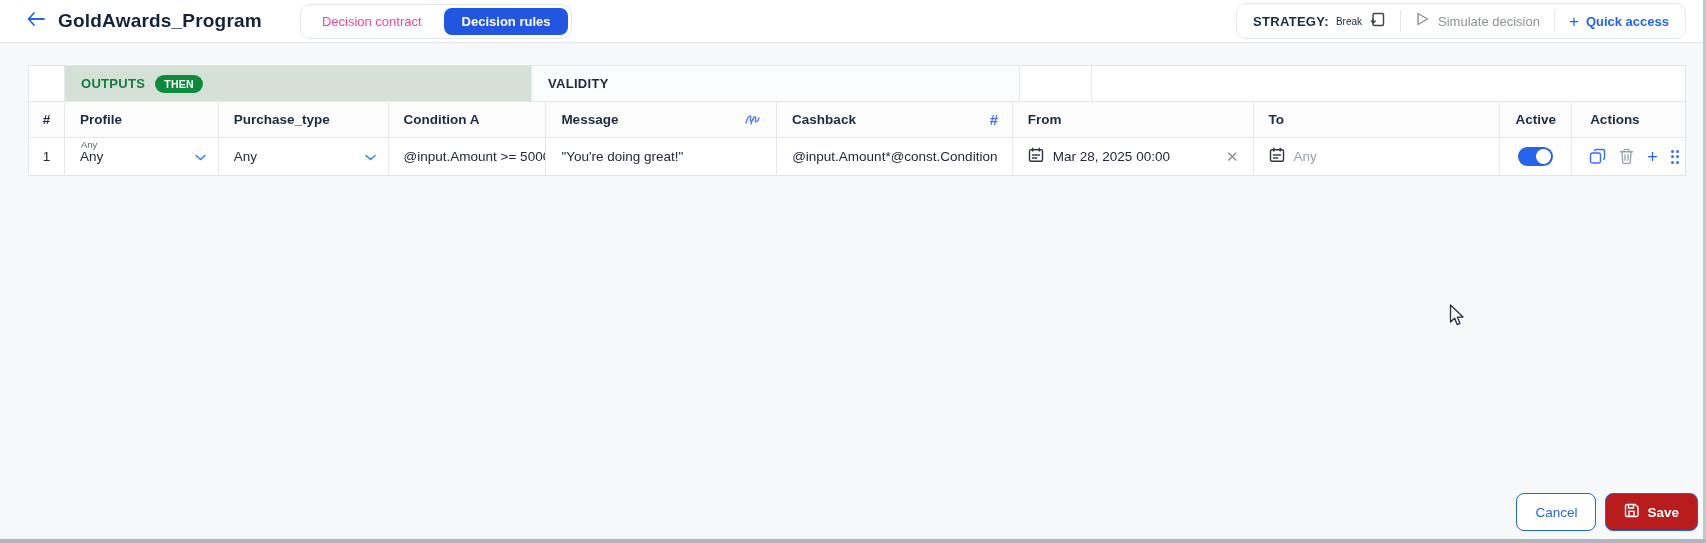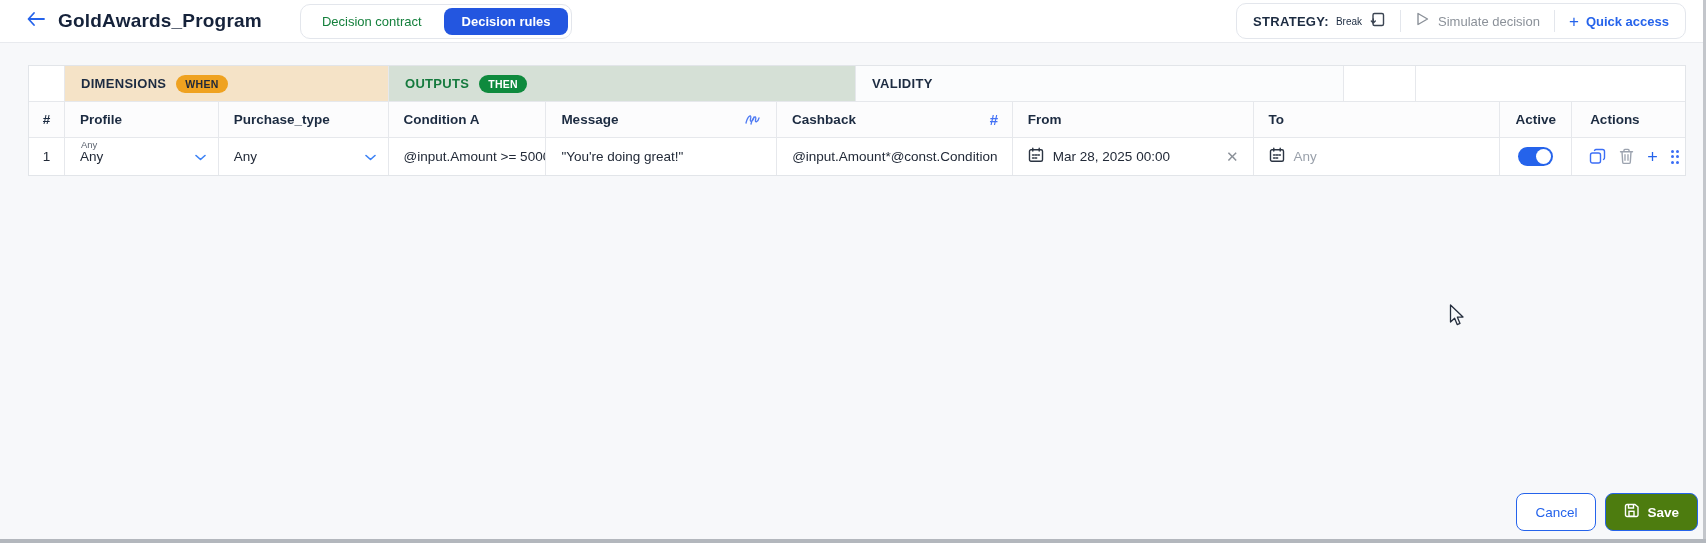--- a/index.html
+++ b/index.html
@@ -12,21 +12,21 @@
   .topbar {
     height:43px; background:#ffffff; border-bottom:1px solid #e8eaee;
     display:flex; align-items:center; padding:0 20px 0 26px;
   }
   .back-btn { display:flex; align-items:center; cursor:pointer; margin-right:12px; }
   .page-title { font-size:19px; font-weight:700; color:#15223a; letter-spacing:.2px; }
   .tabgroup {
     margin-left:38px; display:flex; align-items:center; gap:4px;
     border:1px solid #e3e6ec; background:#fff; border-radius:10px; padding:3px;
   }
-  .tab { font-size:13px; padding:6px 18px; border-radius:8px; color:#15803d; cursor:pointer; white-space:nowrap; }
+  .tab { font-size:13px; padding:6px 18px; border-radius:8px; color:#ec4899; cursor:pointer; white-space:nowrap; }
   .tab.active { background:#2356e0; color:#fff; font-weight:700; }
   .right-tools {
     margin-left:auto; display:flex; align-items:center;
     border:1px solid #e3e6ec; border-radius:10px; background:#fff; padding:6px 16px; gap:14px;
   }
   .strategy { display:flex; align-items:center; gap:7px; }
   .strategy-label { font-size:13px; font-weight:700; color:#1c2b41; letter-spacing:.3px; }
   .strategy-value { font-size:10px; color:#1c2b41; }
   .vdiv { width:1px; height:22px; background:#e3e6ec; }
   .simulate { display:flex; align-items:center; gap:8px; cursor:pointer; }
@@ -82,21 +82,21 @@
   .act { display:flex; align-items:center; cursor:pointer; }
   .plus-act { color:#2563eb; font-size:18px; line-height:1; font-weight:400; }
   .dots { display:grid; grid-template-columns:3px 3px; grid-gap:2.5px; }
   .dots i { width:3px; height:3px; border-radius:50%; background:#3b6ef6; }
   .hash-ic { color:#4472f5; font-size:15px; font-weight:700; font-style:italic; }
 
   
   .footer { position:absolute; right:8px; bottom:12px; display:flex; gap:9px; }
   .btn { font-size:13.5px; border-radius:8px; padding:9px 18px; cursor:pointer; display:flex; align-items:center; gap:8px; }
   .btn-cancel { background:#fff; border:1px solid #2563eb; color:#2563eb; }
-  .btn-save { background:#4d7c0f; border:1px solid #2563eb; color:#fff; font-weight:700; }
+  .btn-save { background:#b91c1c; border:1px solid #2563eb; color:#fff; font-weight:700; }
 
   
   .edge-bottom { position:absolute; left:0; bottom:0; width:100%; height:4px; background:#b3b7bd; }
   .edge-right { position:absolute; right:0; top:0; width:3px; height:100%; background:#c3c6cb; }
   .cursor { position:absolute; left:1449px; top:304px; pointer-events:none; }
 </style>
 </head>
 <body>
 
 <div class="screen">
@@ -141,24 +141,20 @@
         <span class="quick-plus">+</span>
         <span class="quick-label">Quick access</span>
       </span>
     </div>
   </div>
 
   <div class="tbl">
 
     <div class="trow group-row">
       <div class="gc0"></div>
-      <div class="gc1" style="background:#f5e3c7;">
-        <span class="g-label" style="color:#1c2b41;">DIMENSIONS</span>
-        <span class="badge" style="background:#efa220; color:#20293a;">WHEN</span>
-      </div>
       <div class="gc3" style="background:#d5e0d6;">
         <span class="g-label" style="color:#157a3e;">OUTPUTS</span>
         <span class="badge" style="background:#0e8a3d; color:#fff;">THEN</span>
       </div>
       <div class="gc4">
         <span class="g-label" style="color:#1c2b41;">VALIDITY</span>
       </div>
       <div class="gc5"></div>
       <div class="gc6"></div>
     </div>

